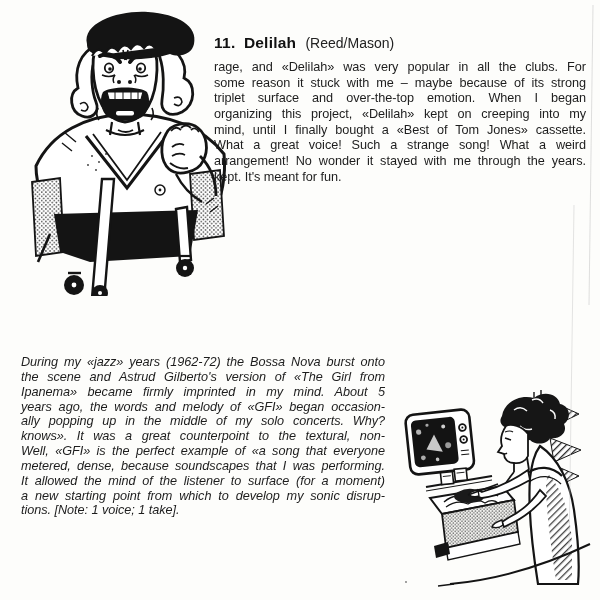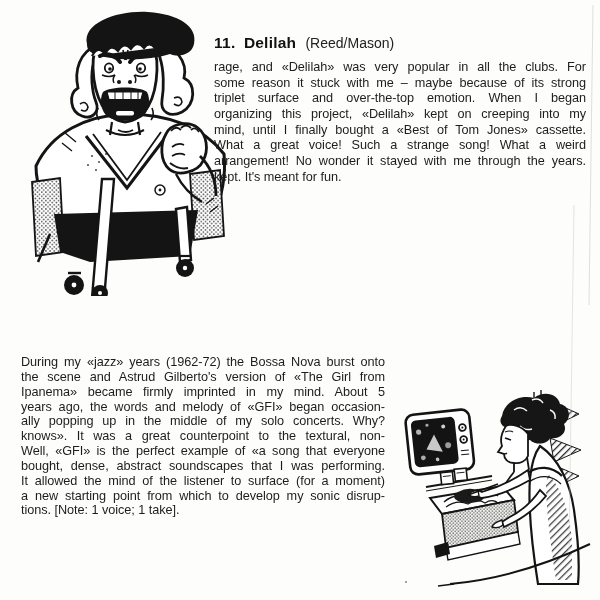--- a/index.html
+++ b/index.html
@@ -21,21 +21,21 @@
   .textcol-12 { left: 21px;  top: 350px; width: 364px; }
 
   .heading { margin: 0; font-size: 15.5px; line-height: 24px; color: #111; white-space: nowrap; }
   .heading .num   { font-weight: bold; letter-spacing: .3px; }
   .heading .title { font-weight: bold; letter-spacing: .2px; margin-left: 4px; }
   .heading .credit{ font-weight: normal; font-size: 14px; color: #222; margin-left: 5px; }
   .textcol-12 .heading { padding-left: 6px; }
 
   .body { margin-top: 5px; font-size: 12.7px; letter-spacing: -0.05px; }
   .textcol-11 .body { line-height: 15.65px; }
-  .textcol-12 .body { line-height: 14.85px; }
+  .textcol-12 .body { line-height: 14.85px; font-style: italic; }
   .bodyline { text-align: justify; text-align-last: justify; }
   .bodyline.last { text-align-last: left; }
 
   .scan-artifacts { position: absolute; left: 0; top: 0; width: 600px; height: 600px; pointer-events: none; }
 </style>
 </head>
 <body>
 
 <div class="page">
 
@@ -165,21 +165,21 @@
   <section>
     <div class="textcol textcol-12">
       <div class="body">
           <div class="bodyline">During my «jazz» years (1962-72) the Bossa Nova burst onto</div>
           <div class="bodyline">the scene and Astrud Gilberto's version of «The Girl from</div>
           <div class="bodyline">Ipanema» became firmly imprinted in my mind. About 5</div>
           <div class="bodyline">years ago, the words and melody of «GFI» began occasion-</div>
           <div class="bodyline">ally popping up in the middle of my solo concerts. Why?</div>
           <div class="bodyline">knows». It was a great counterpoint to the textural, non-</div>
           <div class="bodyline">Well, «GFI» is the perfect example of «a song that everyone</div>
-          <div class="bodyline">bought, dense, abstract soundscapes that I was performing.</div>
+          <div class="bodyline">metered, dense, because soundscapes that I was performing.</div>
           <div class="bodyline">It allowed the mind of the listener to surface (for a moment)</div>
           <div class="bodyline">a new starting point from which to develop my sonic disrup-</div>
           <div class="bodyline last">tions. [Note: 1 voice; 1 take].</div>
         </div>
     </div>
 
     <figure class="illo illo-woman">
       <svg viewBox="0 0 202 214" xmlns="http://www.w3.org/2000/svg">
         <defs>
           <pattern id="ht2" width="3.4" height="3.4" patternUnits="userSpaceOnUse">

